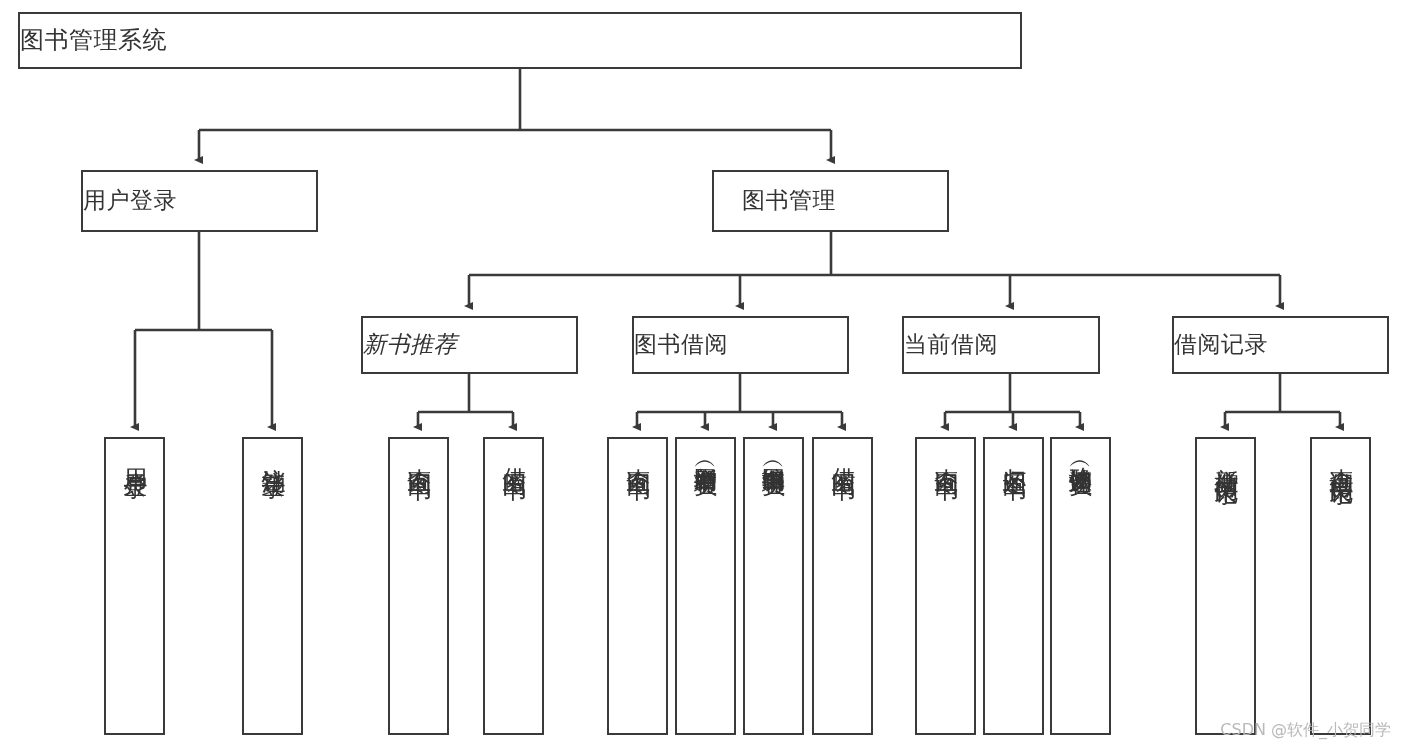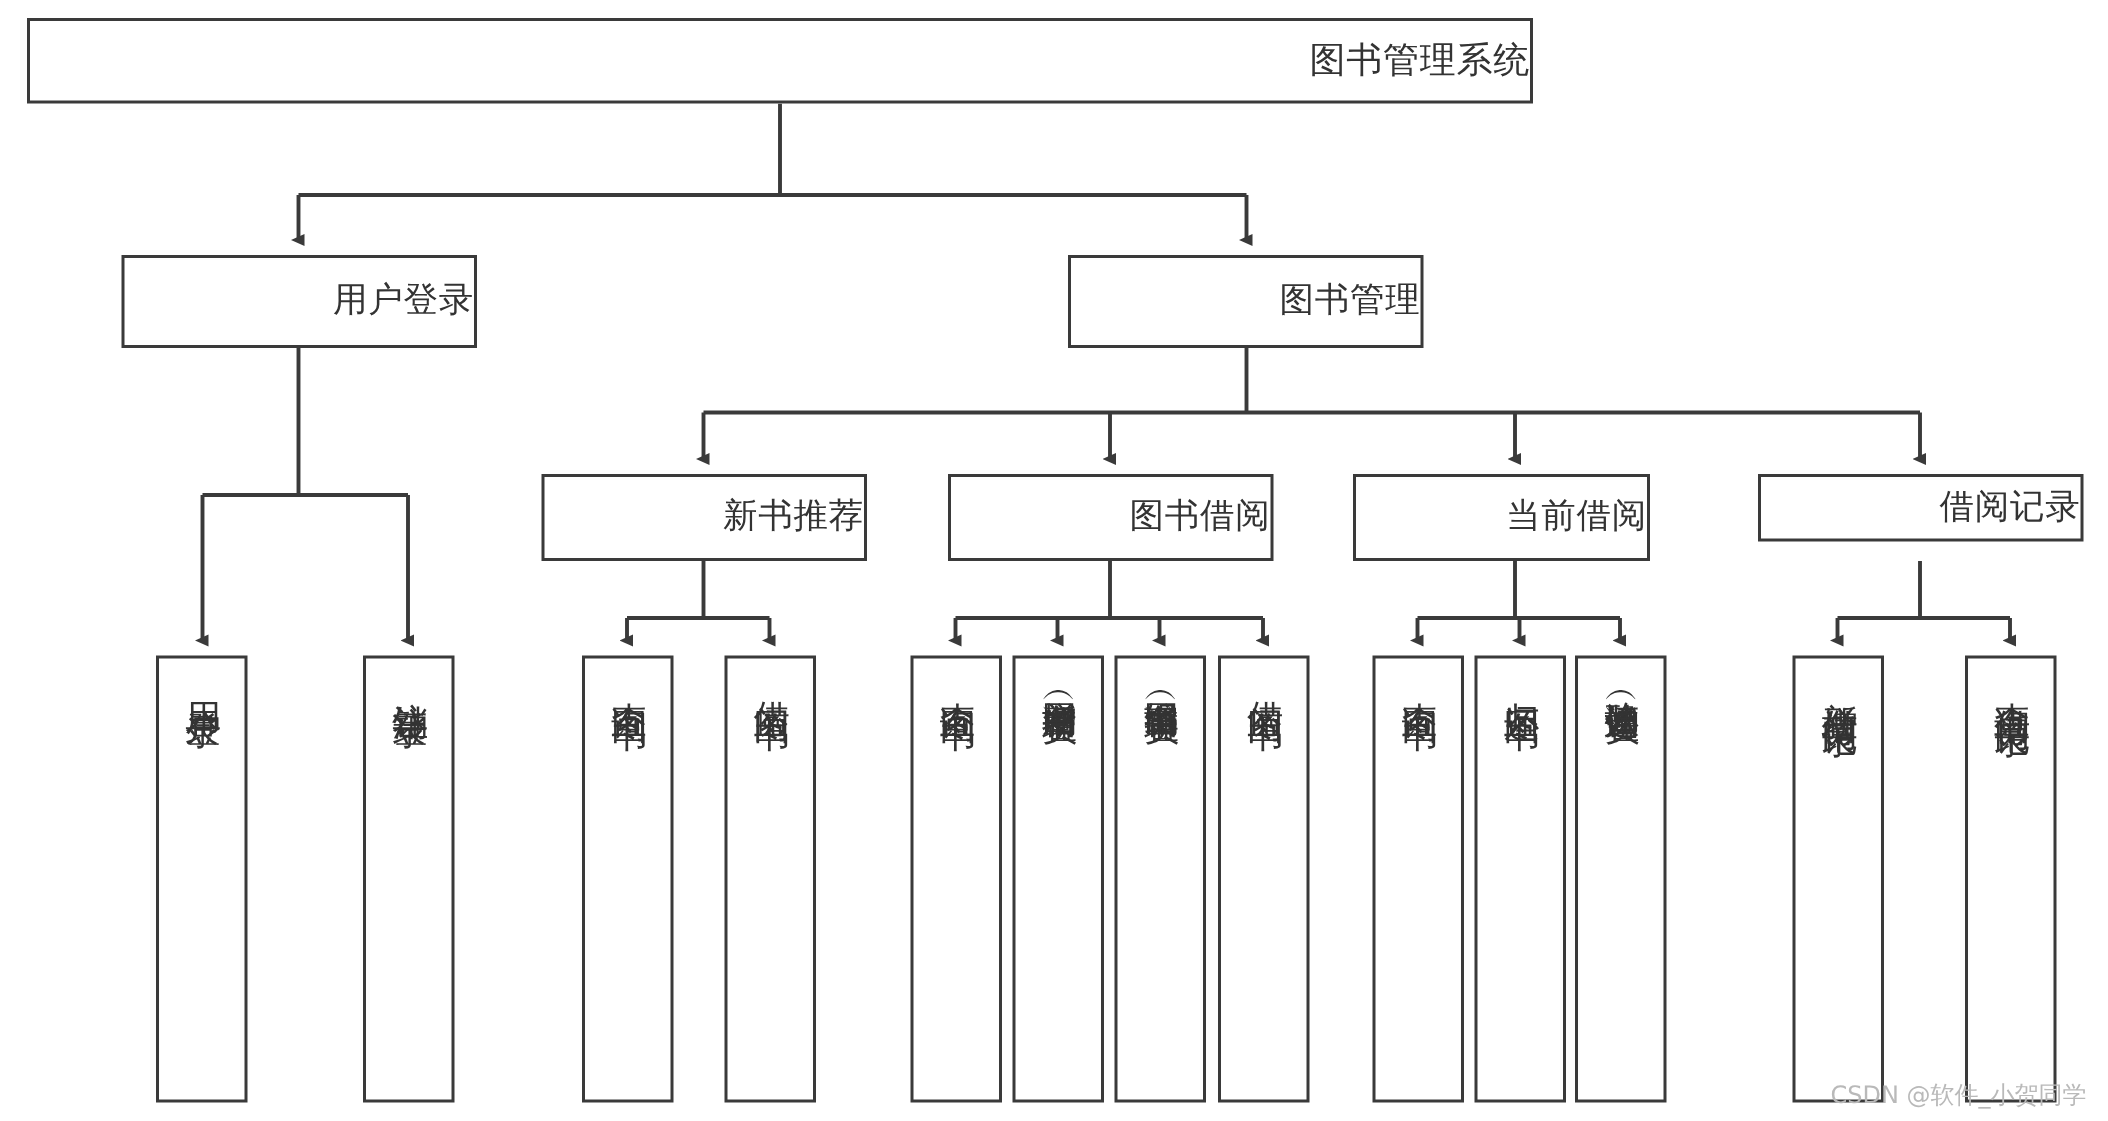--- a/index.html
+++ b/index.html
@@ -26,21 +26,21 @@
     height: 747px;
     pointer-events: none;
   }
   .node {
     position: absolute;
     box-sizing: border-box;
     background: #ffffff;
     border: 2px solid #3a3a3a;
     display: flex;
     align-items: center;
-    justify-content: flex-end;
+    justify-content: flex-start;
     color: #333333;
     z-index: 2;
   }
   .node .label {
     display: block;
     text-align: center;
     line-height: 1.18;
     letter-spacing: 0.5px;
     color: #333333;
   }
@@ -142,30 +142,30 @@
     <span class="label">图书管理系统</span>
   </div>
 
   <div class="node horiz" style="left:81px; top:170px; width:237px; height:62px;">
     <span class="label">用户登录</span>
   </div>
   <div class="node horiz" style="left:712px; top:170px; width:237px; height:62px;padding-left:28px;">
     <span class="label">图书管理</span>
   </div>
 
-  <div class="node horiz" style="left:361px; top:316px; width:217px; height:58px;">
+  <div class="node horiz" style="left:361px; top:316px; width:217px; height:58px;font-style:italic;">
     <span class="label">新书推荐</span>
   </div>
   <div class="node horiz" style="left:632px; top:316px; width:217px; height:58px;">
     <span class="label">图书借阅</span>
   </div>
   <div class="node horiz" style="left:902px; top:316px; width:198px; height:58px;">
     <span class="label">当前借阅</span>
   </div>
-  <div class="node horiz" style="left:1172px; top:316px; width:217px; height:45px;">
+  <div class="node horiz" style="left:1172px; top:316px; width:217px; height:58px;">
     <span class="label">借阅记录</span>
   </div>
 
   <div class="node vert" style="left:104px; top:437px; width:61px; height:298px;">
     <span class="label">用户登录</span>
   </div>
   <div class="node vert" style="left:242px; top:437px; width:61px; height:298px;">
     <span class="label">注销登录</span>
   </div>
 

